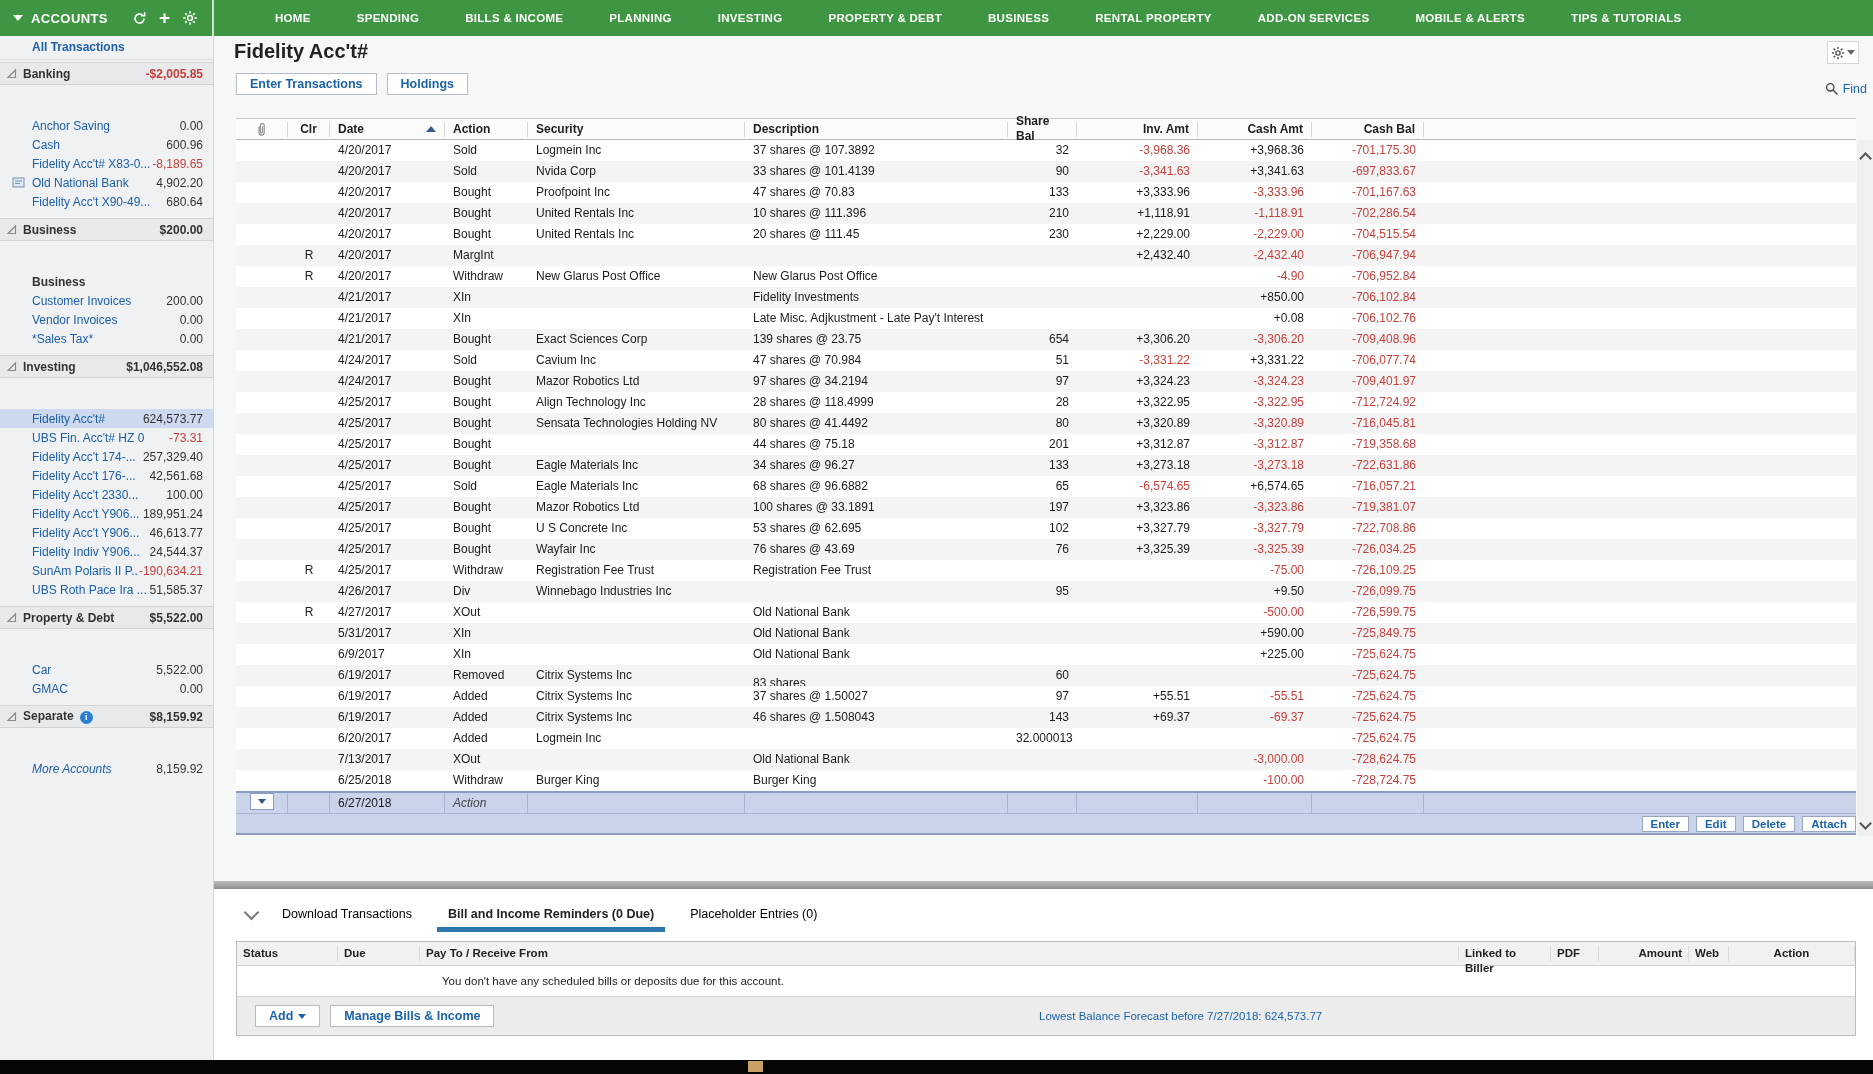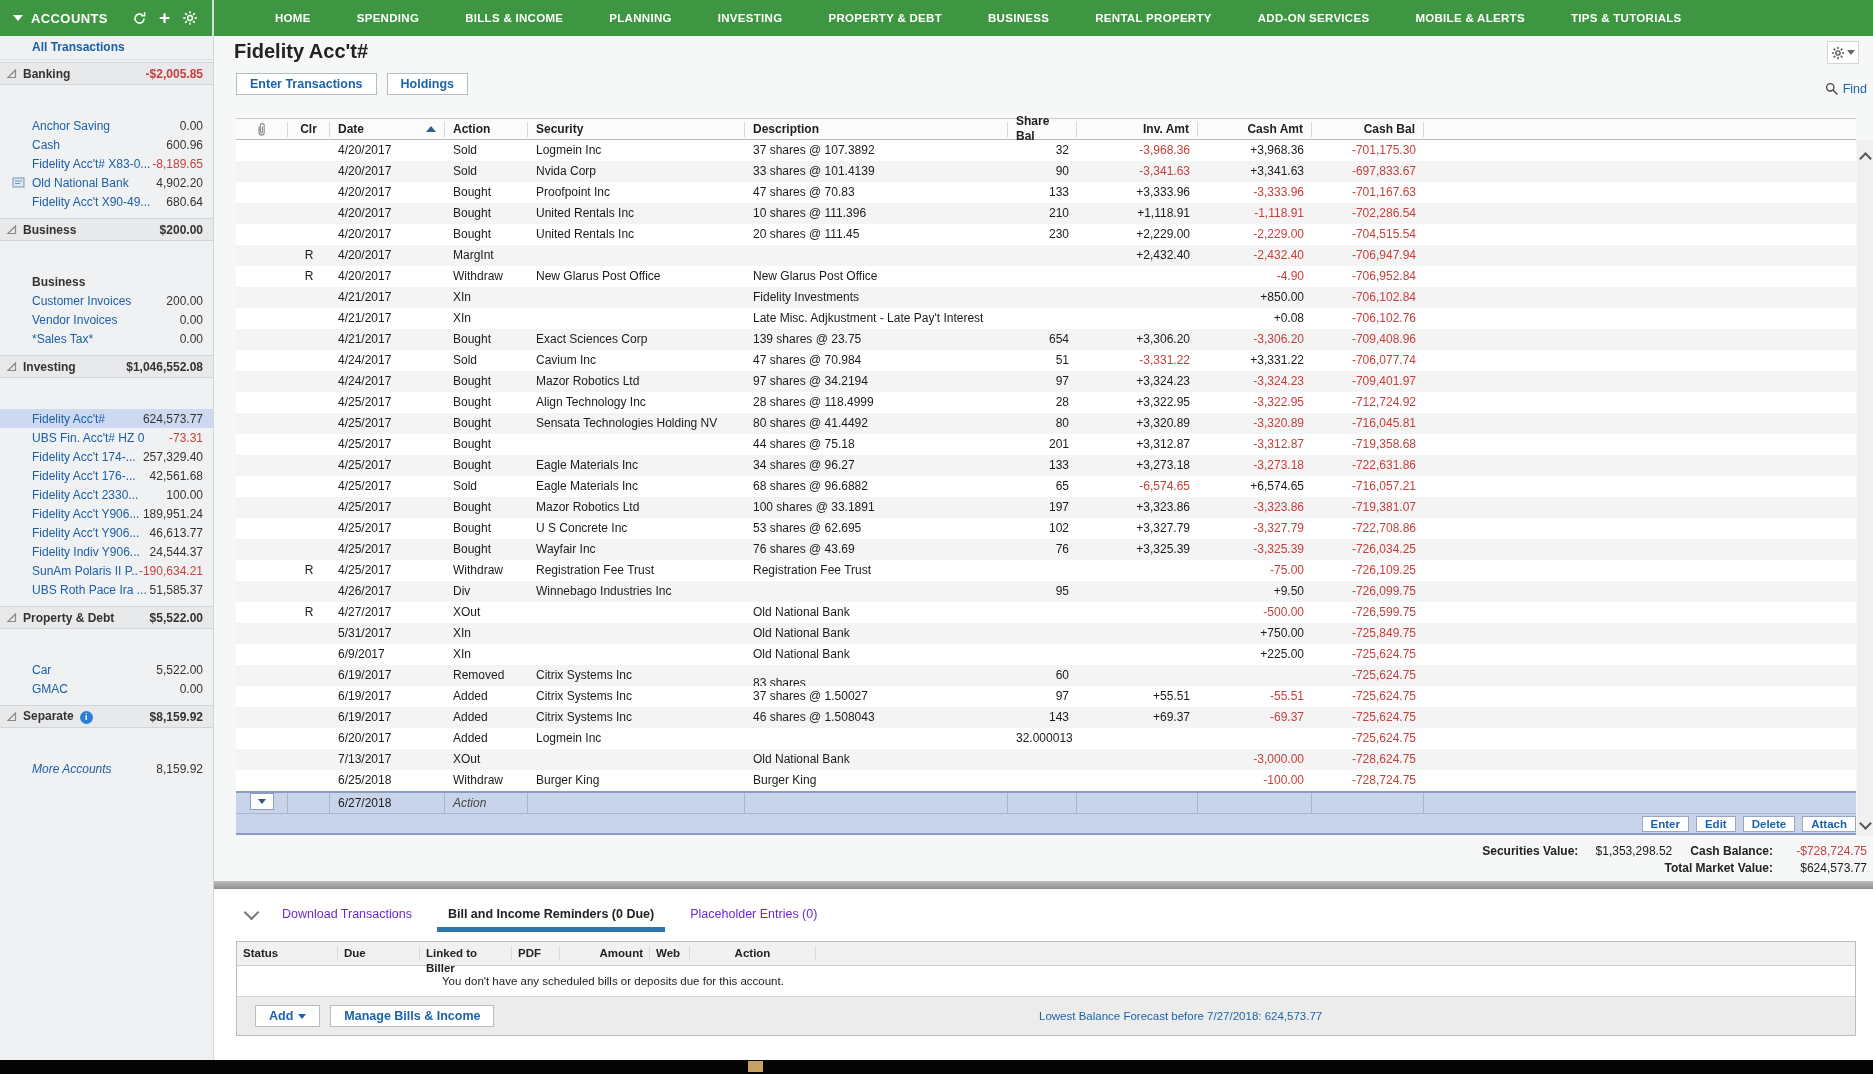--- a/index.html
+++ b/index.html
@@ -87,21 +87,21 @@
   .totals .tl{display:flex;justify-content:flex-end;align-items:center;height:17px;gap:6px;}
   .totals .lab{font-weight:bold;color:#222;}
   .totals .v{min-width:88px;text-align:right;color:#1b1b1b;}
   
   .splitter{position:absolute;left:0;top:845px;width:100%;height:8px;
             background:linear-gradient(#bcbcbc,#8f8f8f);}
   .bottom-area{position:absolute;left:0;top:853px;width:100%;bottom:0;background:#fff;}
   .tabs-row{position:absolute;left:0;top:8px;height:34px;display:flex;align-items:center;width:100%;}
   .collapse-chev{margin-left:32px;width:9px;height:9px;border-left:2px solid #777;border-bottom:2px solid #777;
                  transform:rotate(-45deg);margin-top:-4px;}
-  .tab{font-size:12.5px;color:#6d28d9;padding:9px 11px 9px 11px;margin-left:14px;white-space:nowrap;position:relative;}
+  .tab{font-size:12.5px;color:#000000;padding:9px 11px 9px 11px;margin-left:14px;white-space:nowrap;position:relative;}
   .tab.active{font-weight:bold;color:#222;}
   .tab.active::after{content:"";position:absolute;left:0;right:0;bottom:-2px;height:5px;background:#2e76ae;}
   .rem-table{position:absolute;left:22px;top:52px;width:1620px;border:1px solid #bdbdbd;box-sizing:border-box;background:#c4b5fd;}
   .rem-head{display:flex;height:23px;background:#f1f1f1;border-bottom:1px solid #cfcfcf;align-items:center;
             font-size:11.5px;color:#222;font-weight:600;}
   .rem-head .hcell{box-sizing:border-box;padding:0 6px;border-right:1px solid #dadada;height:15px;line-height:15px;}
   .rem-head .hcell.right{text-align:right;}
   .rem-head .hcell.center{text-align:center;}
   .rem-msg{height:30px;display:flex;align-items:center;padding-left:205px;font-size:11.5px;color:#222;background:#fff;}
   .rem-footer{height:38px;background:#ececec;border-top:1px solid #d5d5d5;display:flex;align-items:center;position:relative;}
@@ -678,21 +678,21 @@
         </div>
         <div class="trow">
           <div class="tcell center" style="width: 52px;"></div>
           <div class="tcell center" style="width: 42px;"></div>
           <div class="tcell" style="width: 115px;">5/31/2017</div>
           <div class="tcell" style="width: 83px;">XIn</div>
           <div class="tcell" style="width: 217px;"></div>
           <div class="tcell" style="width: 263px;">Old National Bank</div>
           <div class="tcell right" style="width: 69px;"></div>
           <div class="tcell right" style="width: 121px;"></div>
-          <div class="tcell right" style="width: 114px;">+750.00</div>
+          <div class="tcell right" style="width: 114px;">+590.00</div>
           <div class="tcell right neg" style="width: 112px;">-725,849.75</div>
           <div class="tcell" style="flex: 1 1 0%;"></div>
         </div>
         <div class="trow">
           <div class="tcell center" style="width: 52px;"></div>
           <div class="tcell center" style="width: 42px;"></div>
           <div class="tcell" style="width: 115px;">6/9/2017</div>
           <div class="tcell" style="width: 83px;">XIn</div>
           <div class="tcell" style="width: 217px;"></div>
           <div class="tcell" style="width: 263px;">Old National Bank</div>
@@ -801,48 +801,37 @@
     <div class="reg-btnrow">
       <div class="inner" id="reg-btns">
           <button class="mini-btn">Enter</button>
           <button class="mini-btn">Edit</button>
           <button class="mini-btn">Delete</button>
           <button class="mini-btn">Attach</button>
         </div>
     </div>
   </div>
 
-  <div class="totals">
-    <div class="tl">
-      <span class="lab">Securities Value:</span>
-      <span class="v">$1,353,298.52</span>
-      <span class="lab" style="margin-left:12px">Cash Balance:</span>
-      <span class="v neg">-$728,724.75</span>
-    </div>
-    <div class="tl">
-      <span class="lab">Total Market Value:</span>
-      <span class="v">$624,573.77</span>
-    </div>
-  </div>
 
   <div class="splitter"></div>
 
   <div class="bottom-area">
     <div class="tabs-row">
       <span class="collapse-chev"></span>
       <span id="tabs-container" style="display:flex;">
           <div class="tab">Download Transactions</div>
           <div class="tab active">Bill and Income Reminders (0 Due)</div>
           <div class="tab">Placeholder Entries (0)</div>
         </span>
     </div>
     <div class="rem-table">
       <div class="rem-head" id="rem-head">
           <div class="hcell" style="width: 101px;">Status</div>
           <div class="hcell" style="width: 82px;">Due</div>
+          <div class="hcell" style="flex: 1 1 0%;">Pay To / Receive From</div>
           <div class="hcell" style="width: 92px;">Linked to Biller</div>
           <div class="hcell" style="width: 48px;">PDF</div>
           <div class="hcell right" style="width: 90px;">Amount</div>
           <div class="hcell" style="width: 40px;">Web</div>
           <div class="hcell center" style="width: 126px;">Action</div>
         </div>
       <div class="rem-msg">You don't have any scheduled bills or deposits due for this account.</div>
       <div class="rem-footer">
         <button class="btn add-btn">
           <span>Add</span>

